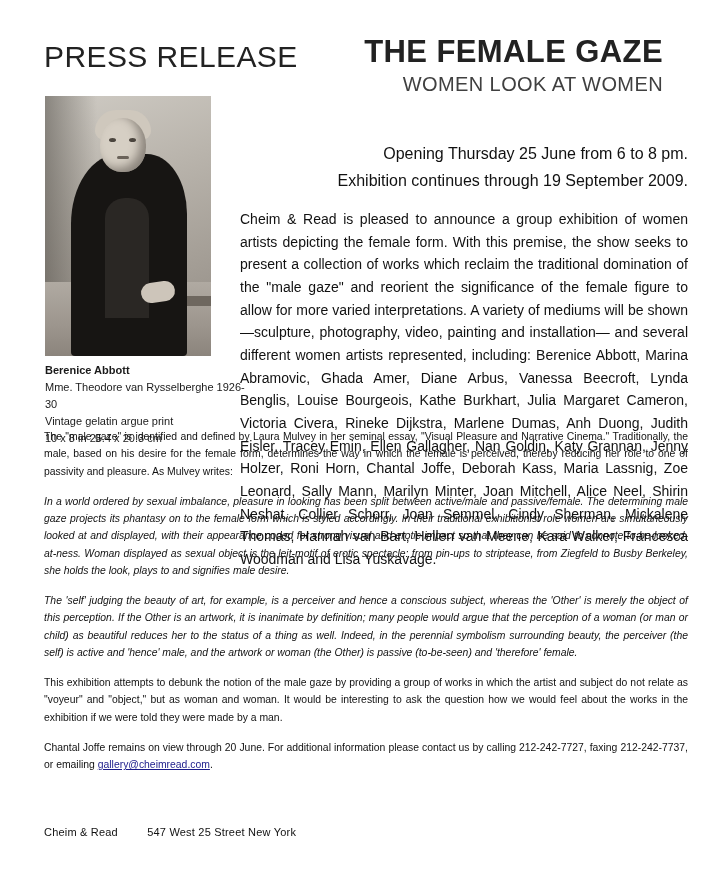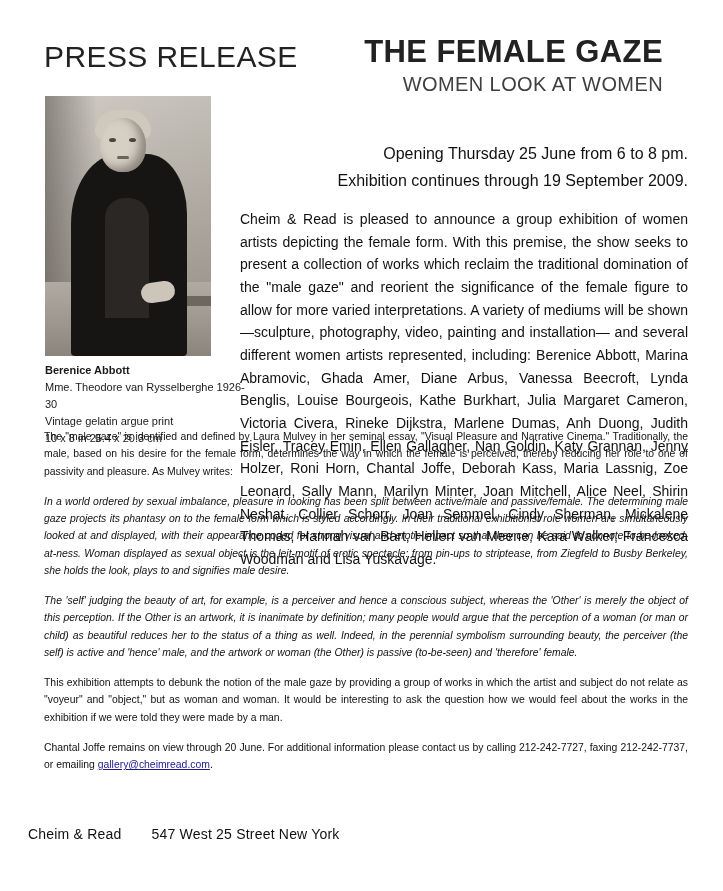--- a/index.html
+++ b/index.html
@@ -215,23 +215,23 @@
   .para.italic {
     font-style: italic;
   }
 
   .link {
     color: #1b1b8a;
   }
 
   .footer {
     position: absolute;
-    left: 28px;
+    left: 44px;
     top: 826px;
-    font-size: 14px;
+    font-size: 11px;
     color: #111;
     letter-spacing: 0.2px;
   }
   .footer .gallery-name { margin-right: 26px; }
 </style>
 </head>
 <body>
 
 <div class="page">
 

